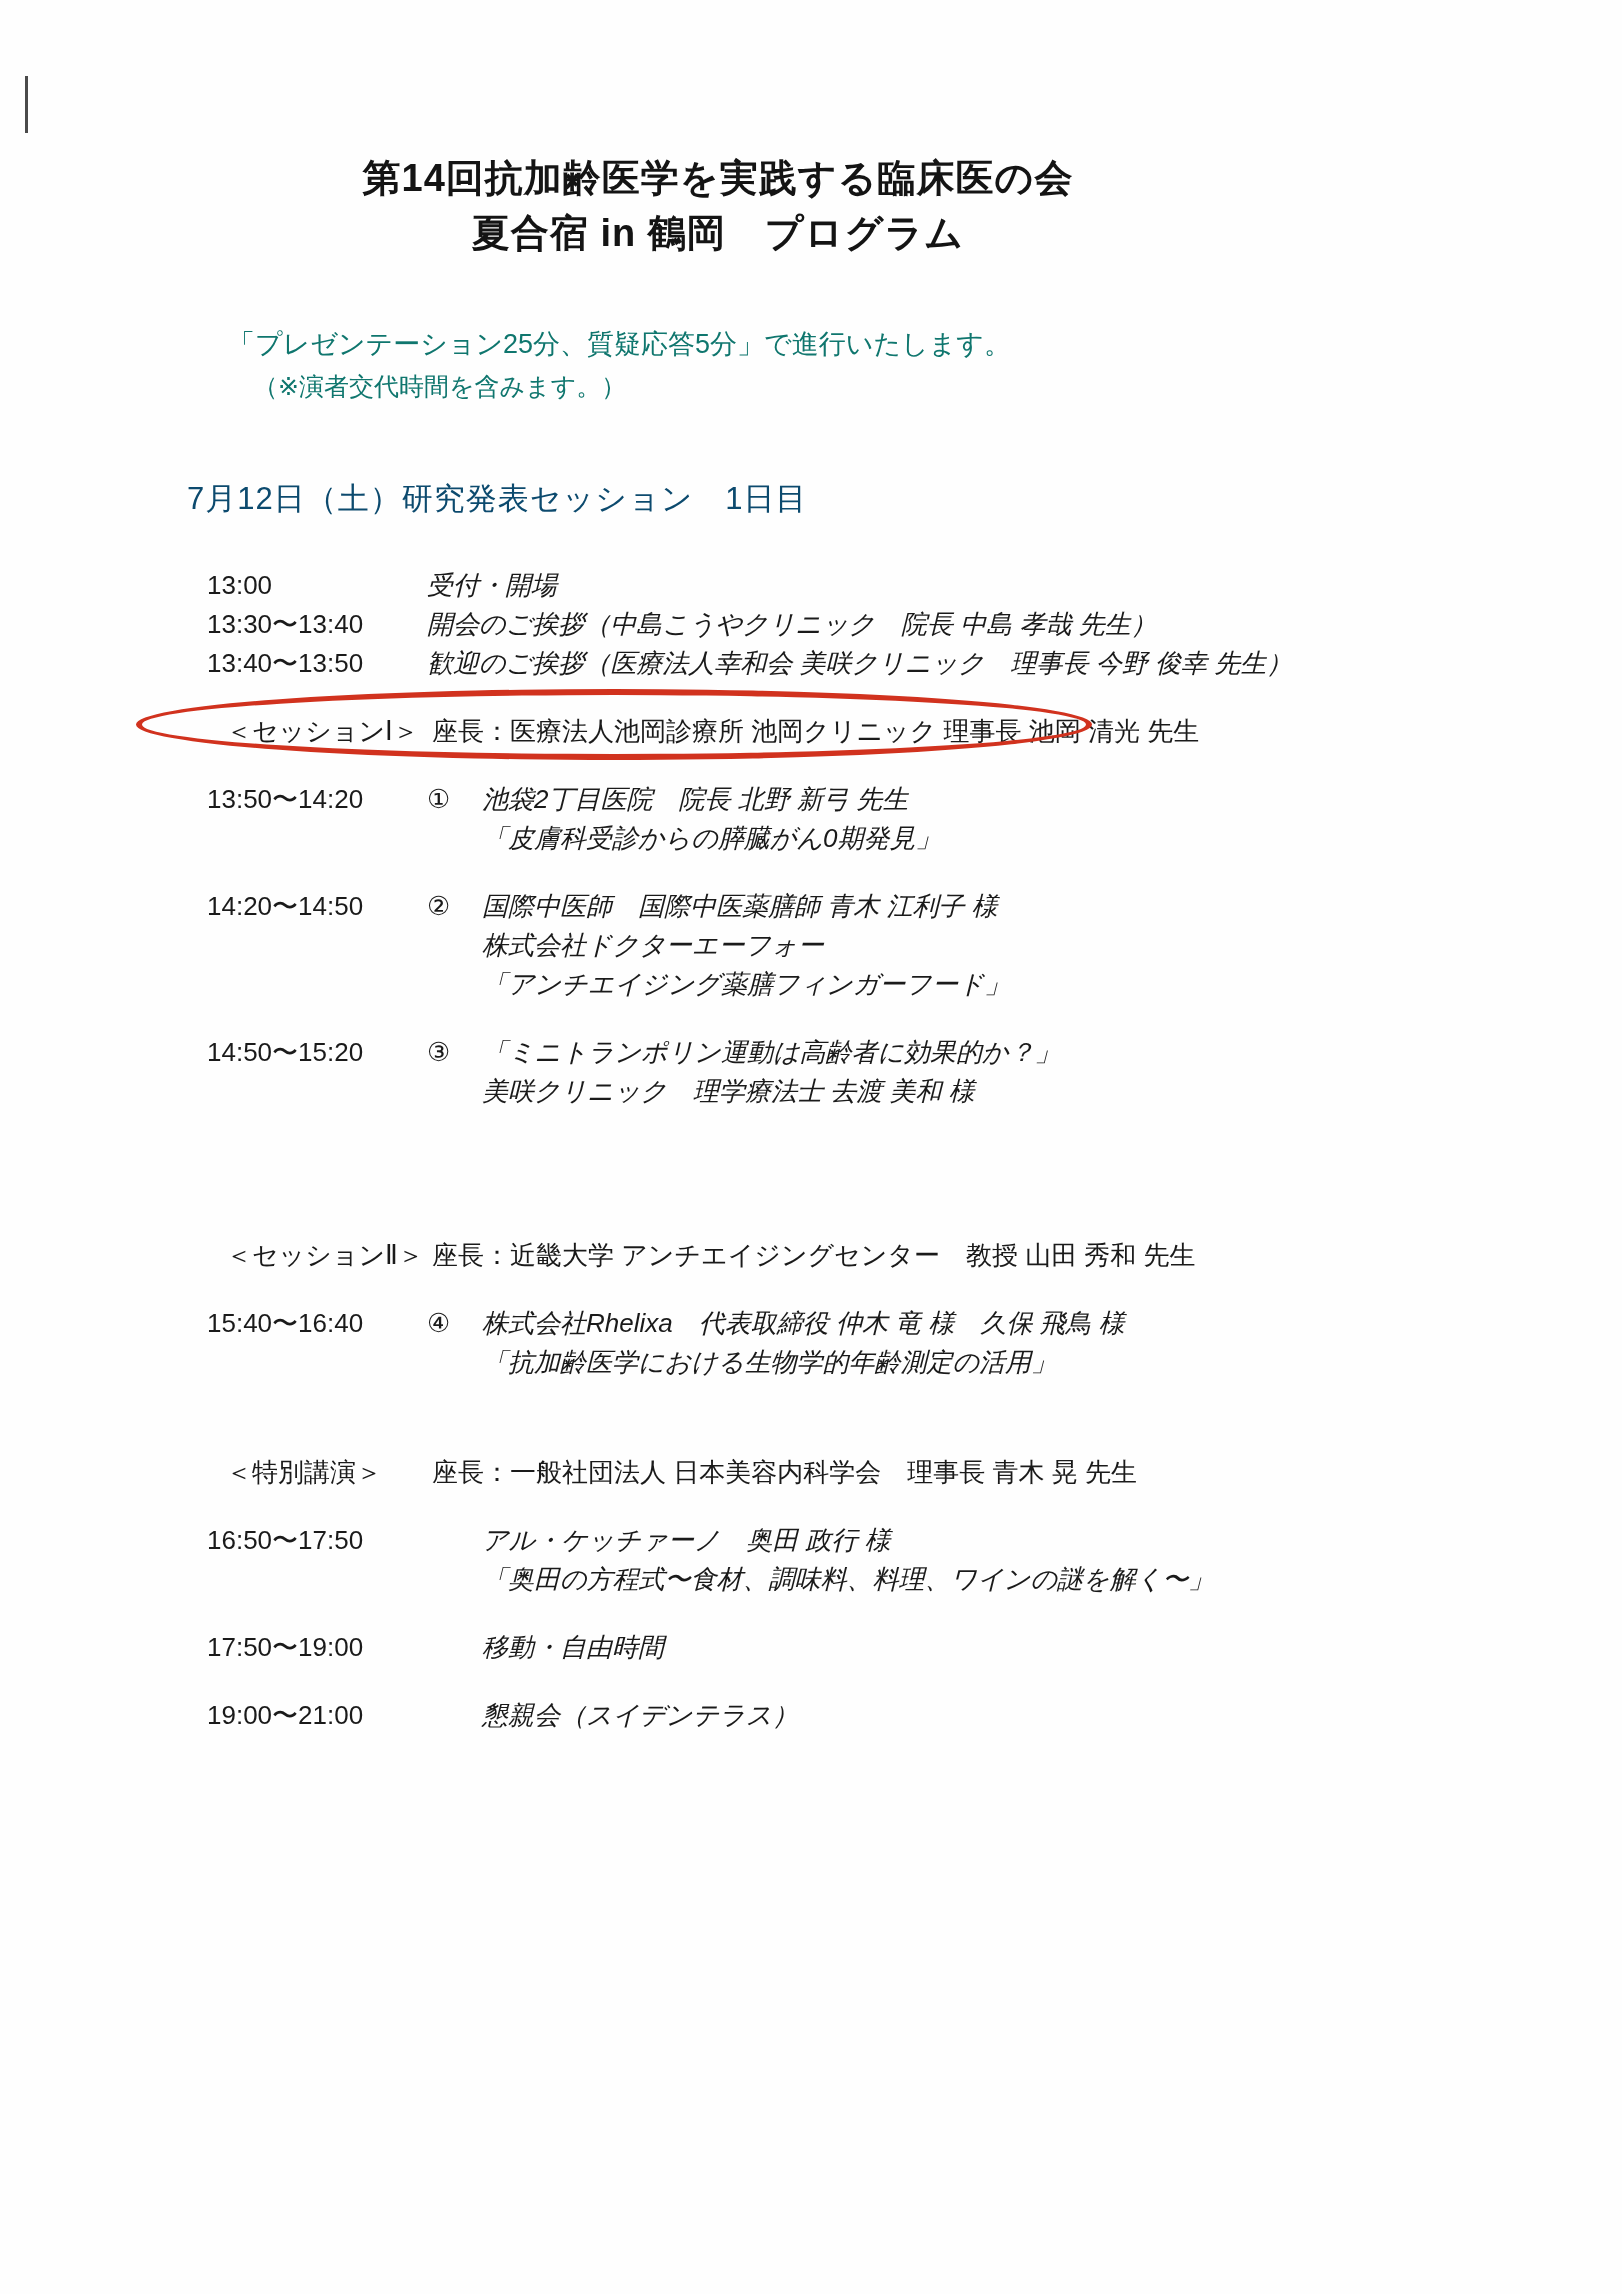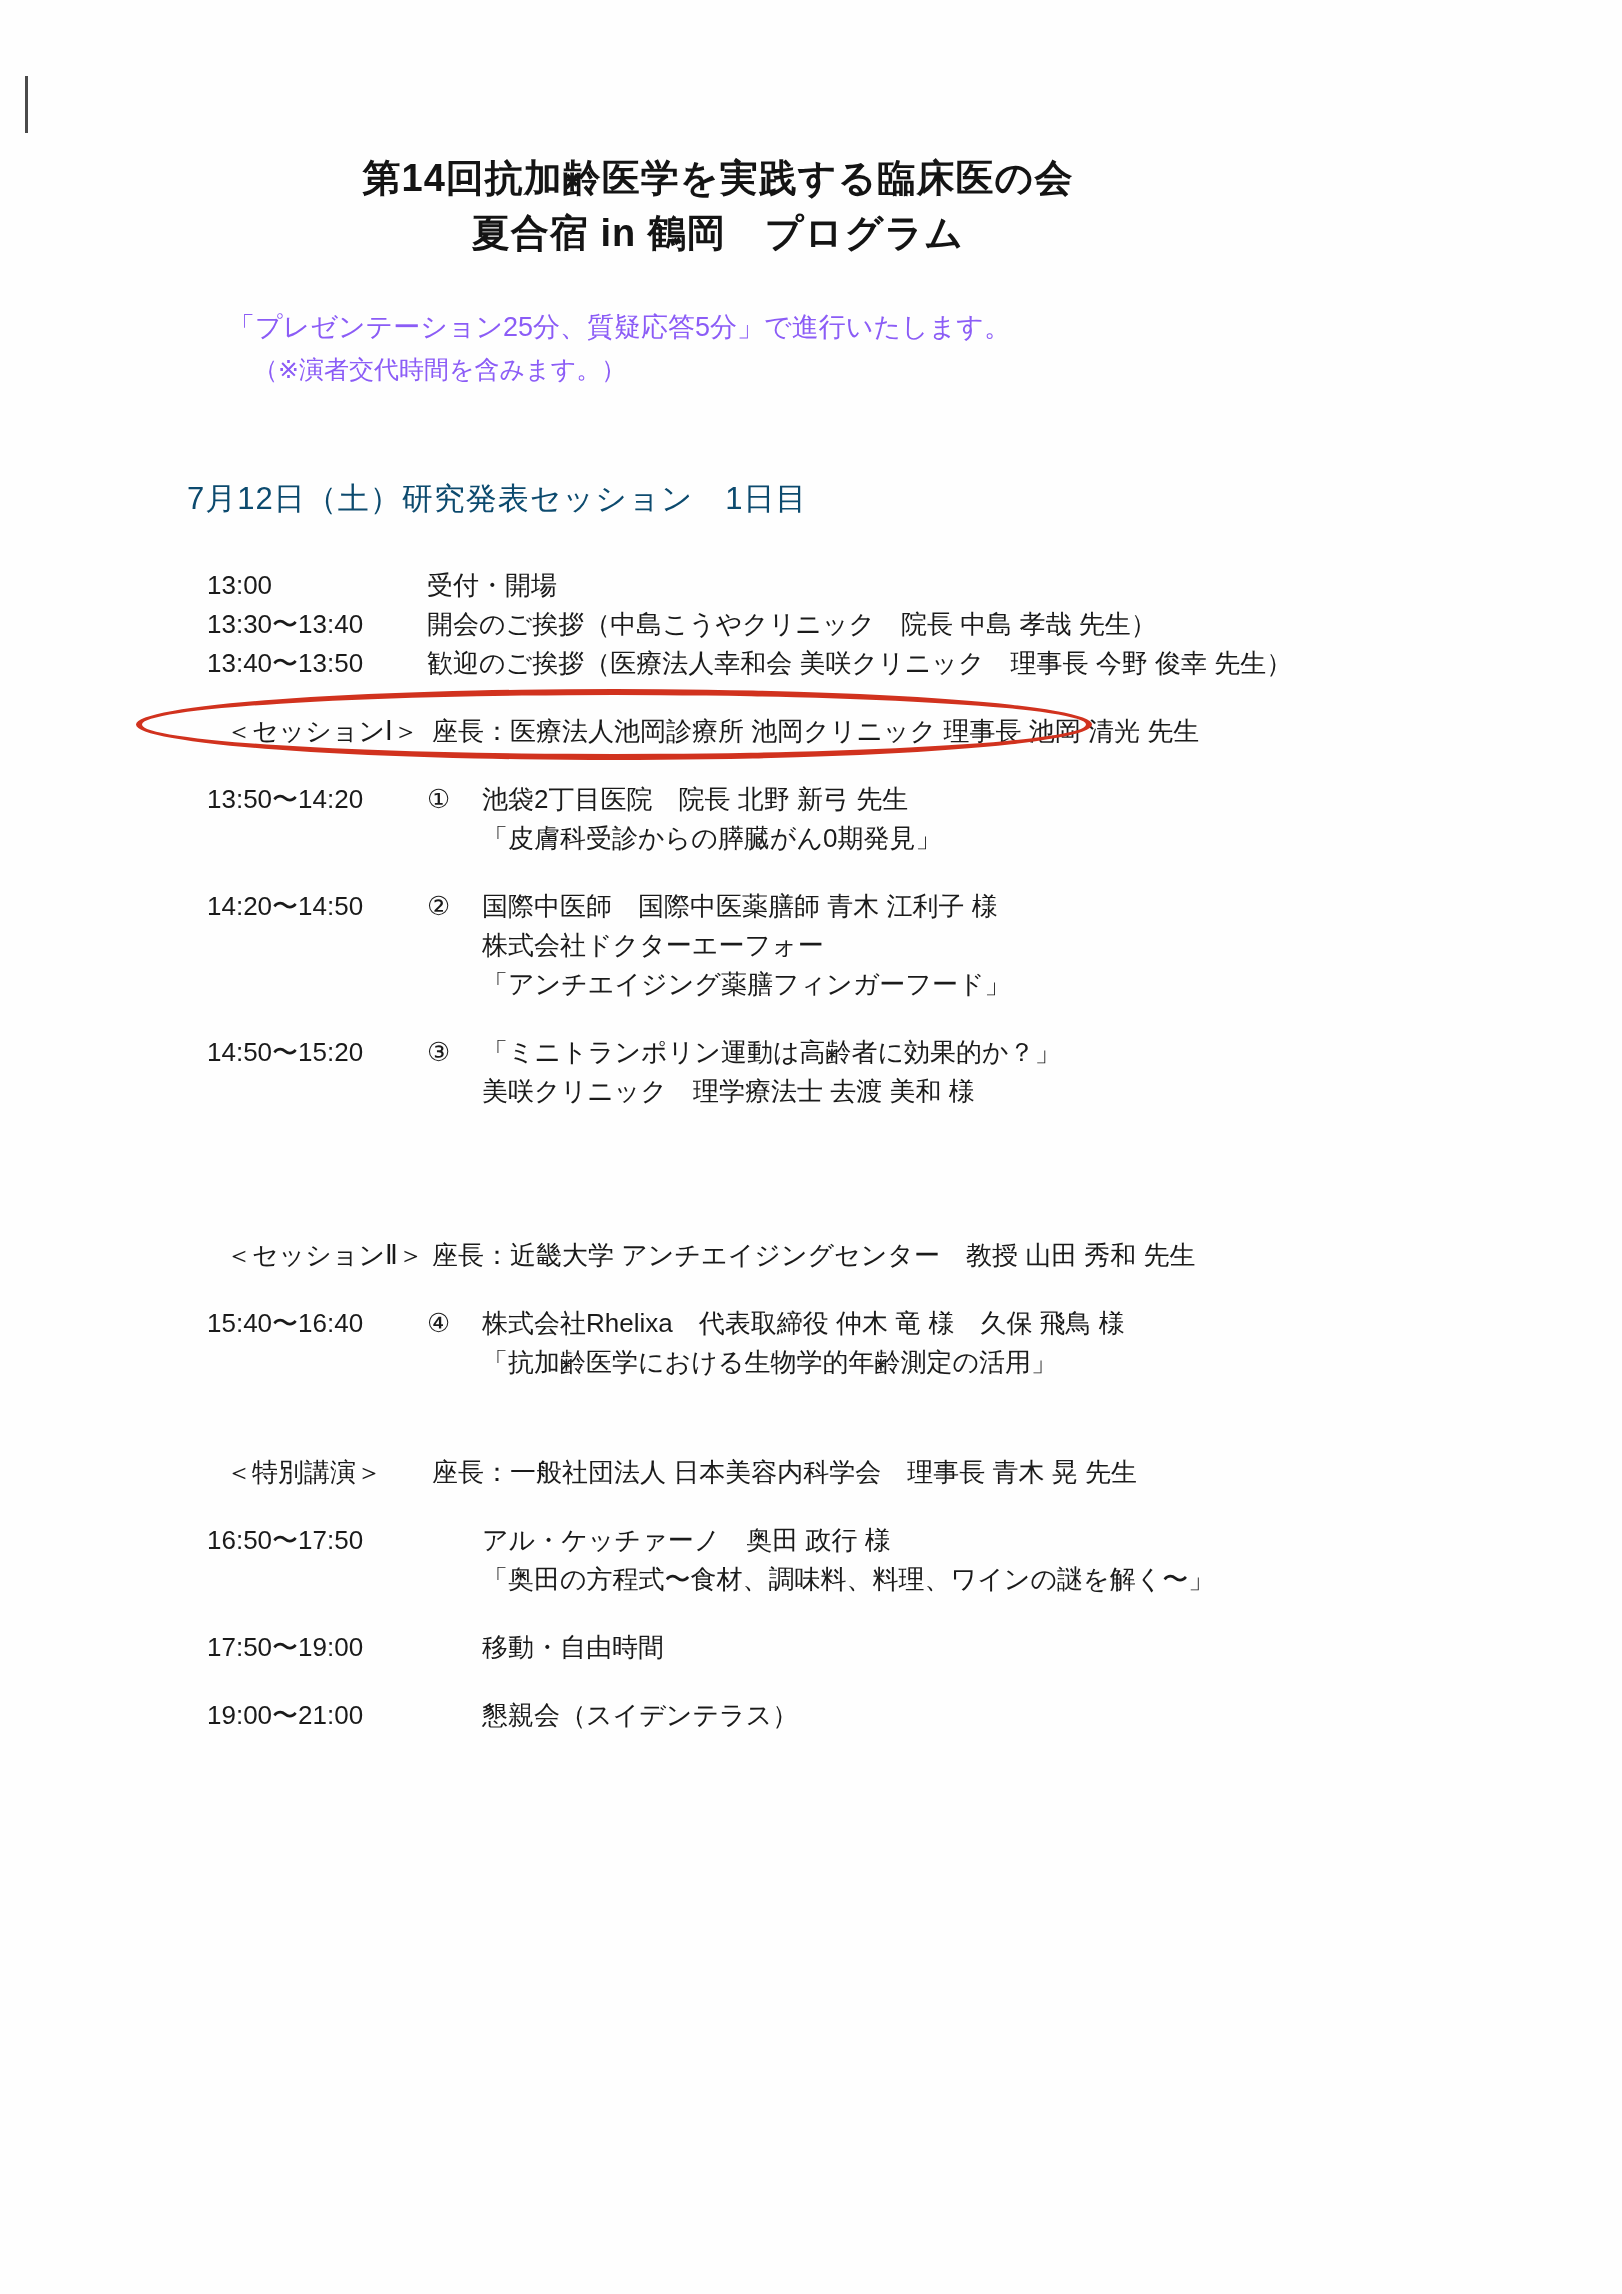--- a/index.html
+++ b/index.html
@@ -41,25 +41,25 @@
   .title-line {
     font-weight: bold;
     font-size: 38px;
     letter-spacing: 1px;
     line-height: 1.45;
     color: #141414;
   }
 
   .note-block {
     position: absolute;
-    top: 306px;
+    top: 323px;
     left: 228px;
     font-size: 27px;
     line-height: 1.6;
-    color: #8b5cf6;
+    color: #0f766e;
   }
   .note-line-2 {
     padding-left: 25px;
     font-size: 25px;
   }
 
   .day-heading {
     position: absolute;
     top: 478px;
     left: 187px;
@@ -89,20 +89,21 @@
     font-family: "Liberation Sans", "DejaVu Sans", sans-serif;
     letter-spacing: 0px;
     white-space: nowrap;
   }
   .row .num {
     width: 55px;
     flex: 0 0 55px;
   }
   .row .body {
     flex: 1 1 auto;
+    font-style: italic;
   }
   .row .body .sub {
     display: block;
   }
   .gap-md { height: 29px; }
   .gap-lg { height: 71px; }
   .gap-xl { height: 96px; }
 
   
   .session-row {

